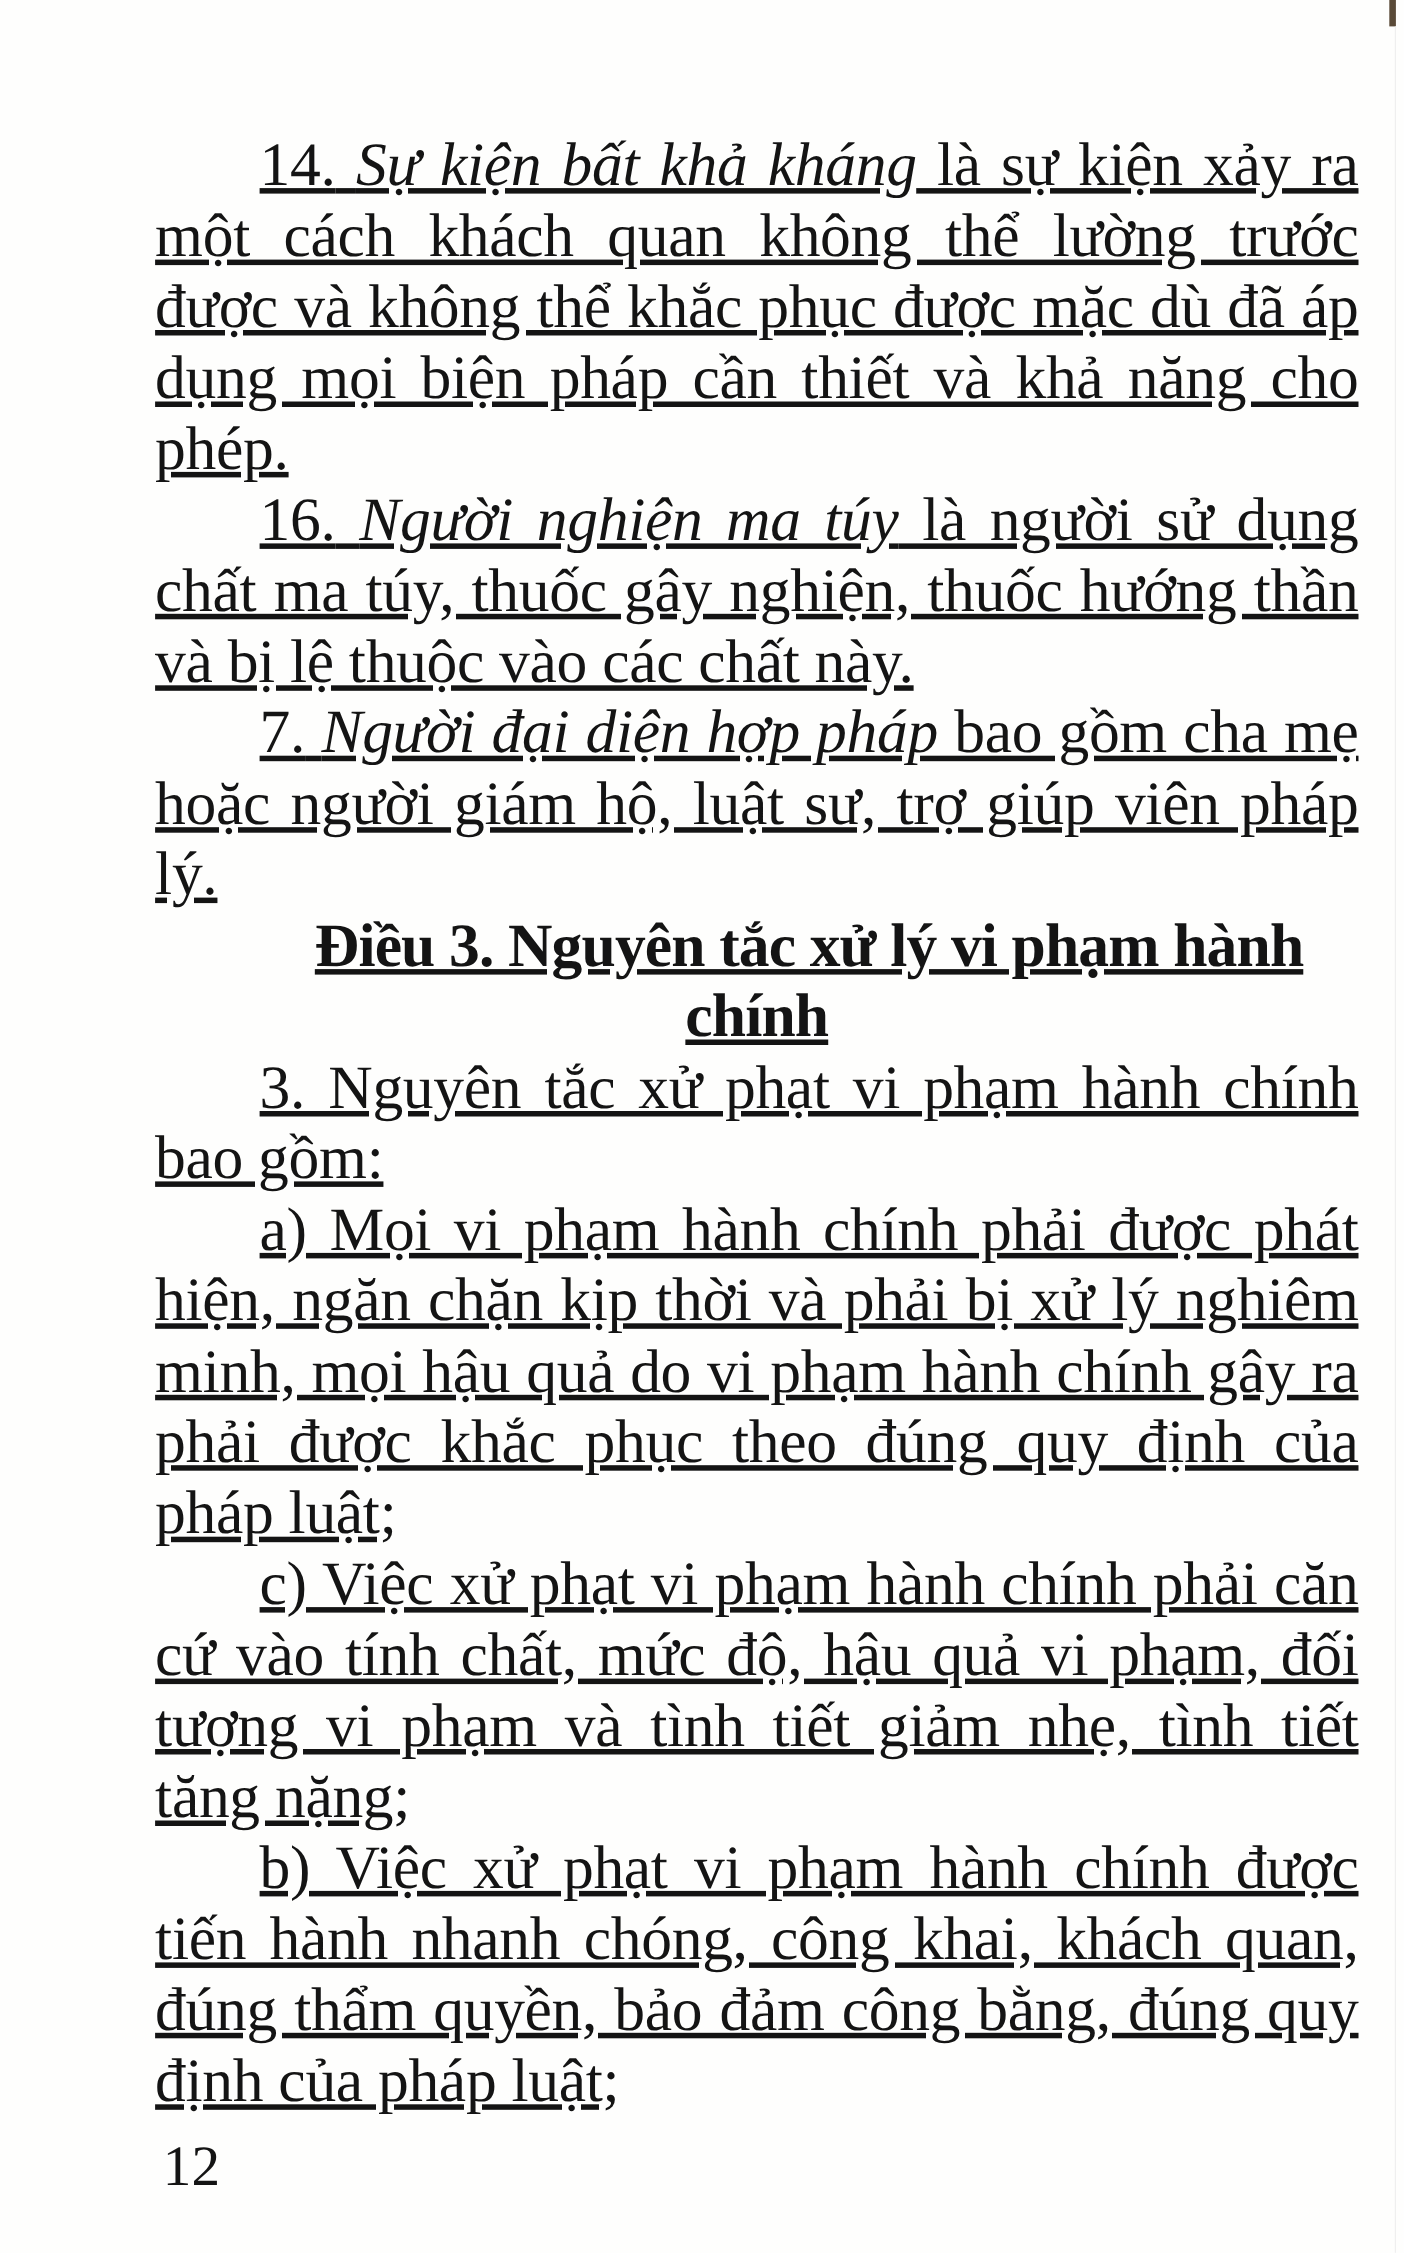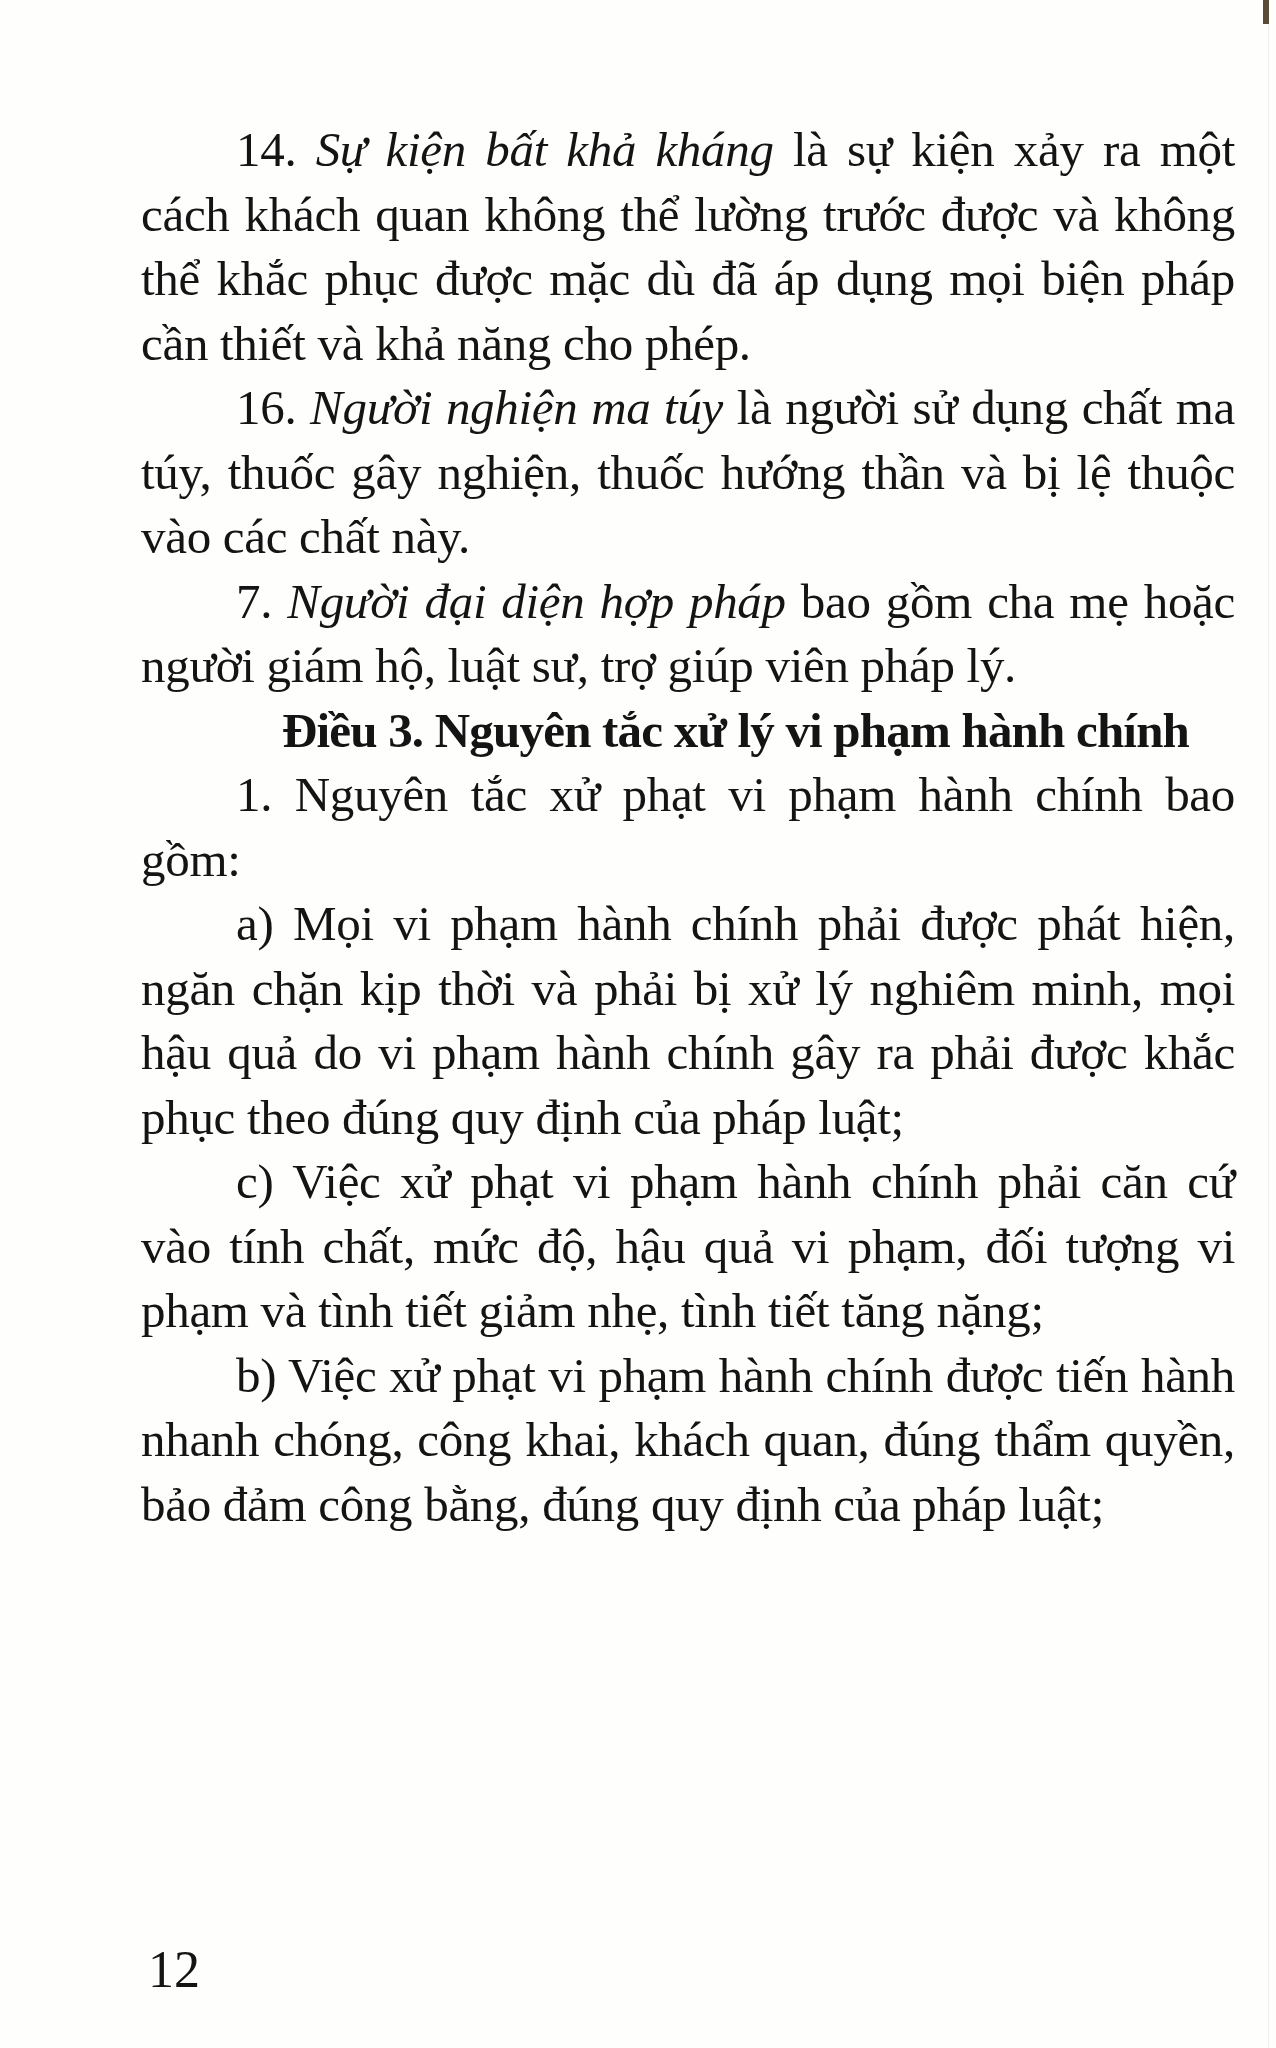--- a/index.html
+++ b/index.html
@@ -36,25 +36,26 @@
       width: 1px;
       height: 2024px;
       background: #eeeeee;
     }
     .text-block {
       position: absolute;
       left: 141px;
       top: 118px;
       width: 1094px;
       font-family: "Liberation Serif", "DejaVu Serif", serif;
-      font-size: 49px;
+      font-size: 56px;
       line-height: 64.5px;
       color: #141414;
       text-align: justify;
       letter-spacing: -0.3px;
+      text-decoration: underline;
     }
     .para {
       margin: 0;
       text-indent: 95px;
       text-align: justify;
       text-align-last: left;
     }
     .para em {
       font-style: italic;
     }
@@ -86,21 +87,21 @@
 
     <p class="para"><span>14.</span> <em>Sự kiện bất khả kháng</em><span> là sự kiện xảy ra một cách khách quan không thể lường trước được và không thể khắc phục được mặc dù đã áp dụng mọi biện pháp cần thiết và khả năng cho phép.</span></p>
 
 
     <p class="para"><span>16.</span> <em>Người nghiện ma túy</em><span> là người sử dụng chất ma túy, thuốc gây nghiện, thuốc hướng thần và bị lệ thuộc vào các chất này.</span></p>
 
     <p class="para"><span>7.</span> <em>Người đại diện hợp pháp</em><span> bao gồm cha mẹ hoặc người giám hộ, luật sư, trợ giúp viên pháp lý.</span></p>
 
     <p class="heading">Điều 3. Nguyên tắc xử lý vi phạm hành chính</p>
 
-    <p class="para">1. Nguyên tắc xử phạt vi phạm hành chính bao gồm:</p>
+    <p class="para">3. Nguyên tắc xử phạt vi phạm hành chính bao gồm:</p>
 
     <p class="para">a) Mọi vi phạm hành chính phải được phát hiện, ngăn chặn kịp thời và phải bị xử lý nghiêm minh, mọi hậu quả do vi phạm hành chính gây ra phải được khắc phục theo đúng quy định của pháp luật;</p>
 
     <p class="para">c) Việc xử phạt vi phạm hành chính phải căn cứ vào tính chất, mức độ, hậu quả vi phạm, đối tượng vi phạm và tình tiết giảm nhẹ, tình tiết tăng nặng;</p>
 
     <p class="para">b) Việc xử phạt vi phạm hành chính được tiến hành nhanh chóng, công khai, khách quan, đúng thẩm quyền, bảo đảm công bằng, đúng quy định của pháp luật;</p>
 
   </div>
 
   <div class="page-number">12</div>

